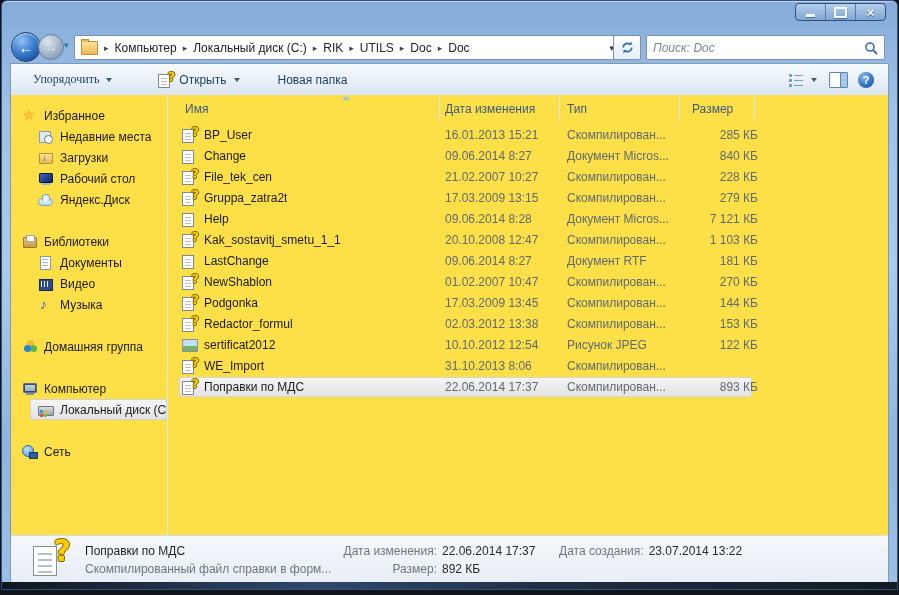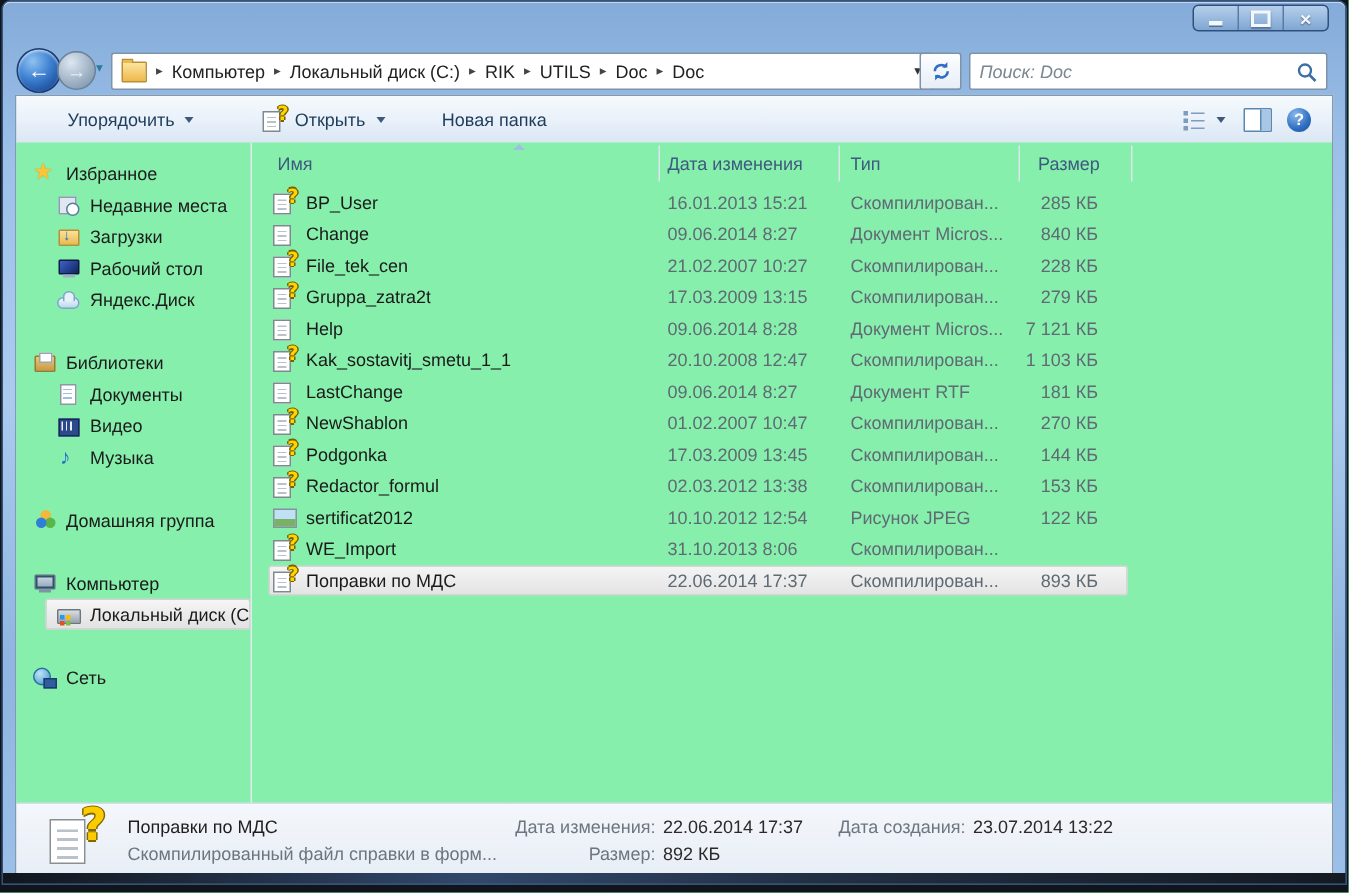--- a/index.html
+++ b/index.html
@@ -54,38 +54,38 @@
   #search-box input::placeholder{color:#7a8691;font-style:italic;}
   #search-icon{margin-right:6px;flex:none;display:flex;}
   
   #client{position:absolute;left:8px;right:8px;top:62px;bottom:5px;background:#fff;
     border:1px solid #7f9ab5;}
   
   #toolbar{position:absolute;left:0;right:0;top:0;height:31px;
     background:linear-gradient(#f6fafd,#e8f0f9 55%,#dbe7f4);border-bottom:1px solid #c6d5e5;
     display:flex;align-items:center;color:#1e3c5c;}
   .tb-btn{display:flex;align-items:center;gap:5px;padding:4px 8px;border-radius:3px;}
-  #organize-btn{margin-left:26px;}
+  #organize-btn{margin-left:14px;font-family:Liberation Serif, serif;}
   #open-btn{margin-left:30px;}
   #newfolder-btn{margin-left:22px;}
   .dd-arrow{width:0;height:0;border-left:3px solid transparent;border-right:3px solid transparent;
     border-top:4px solid #3c5a7a;margin-left:2px;}
   #toolbar-right{margin-left:auto;display:flex;align-items:center;gap:10px;margin-right:14px;}
   .tb-views{width:16px;height:13px;position:relative;}
   .tb-views::before{content:"";position:absolute;left:1px;top:1px;width:3px;height:3px;background:#7d9cbe;
     box-shadow:0 5px 0 #7d9cbe,0 10px 0 #7d9cbe;}
   .tb-views::after{content:"";position:absolute;left:6px;top:2px;width:9px;height:1px;background:#7d9cbe;
     box-shadow:0 5px 0 #7d9cbe,0 10px 0 #7d9cbe;}
   .tb-preview{width:17px;height:14px;border:1px solid #5b87b0;background:#fff;position:relative;border-radius:1px;}
   .tb-preview::after{content:"";position:absolute;right:0;top:0;bottom:0;width:6px;background:#a8c7e4;border-left:1px solid #5b87b0;}
   .tb-help{width:16px;height:16px;border-radius:50%;
     background:radial-gradient(circle at 35% 28%,#8ab8ec,#2f6fc1 60%,#1c4d92);
     color:#fff;font-weight:bold;font-size:11px;display:flex;align-items:center;justify-content:center;}
   
-  #main{position:absolute;left:0;right:0;top:31px;bottom:47px;background:#86efac;overflow:hidden;}
+  #main{position:absolute;left:0;right:0;top:31px;bottom:47px;background:#fde047;overflow:hidden;}
   #sidebar{position:absolute;left:0;top:0;bottom:0;width:156px;padding-top:10px;box-sizing:border-box;}
   #splitter{position:absolute;left:156px;top:0;bottom:0;width:1px;background:#e4e9f0;}
   #filearea{position:absolute;left:157px;right:0;top:0;bottom:0;}
   
   .sgroup{margin-top:21px;}
   .sgroup:first-child{margin-top:0;}
   .snav{height:21px;display:flex;align-items:center;gap:6px;padding-left:11px;color:#1b1b1b;white-space:nowrap;}
   .snav.child{padding-left:27px;}
   .snav.selected{background:linear-gradient(#f5f5f5,#e2e2e2);border:1px solid #d2d2d2;border-radius:2px;
     margin-left:19px;padding-left:7px;height:19px;}
@@ -138,21 +138,21 @@
     border-left:4px solid transparent;border-right:4px solid transparent;border-bottom:4px solid #9fc0de;}
   #rows{position:absolute;left:0;right:0;top:30px;}
   .row{position:relative;height:21px;line-height:21px;}
   .row.selected::before{content:"";position:absolute;left:11px;top:0;width:573px;height:20px;
     background:linear-gradient(#f4f4f4,#e4e4e4);border:1px solid #d5d5d5;border-radius:2px;box-sizing:border-box;}
   .row span{position:absolute;white-space:nowrap;}
   .c-icon{left:14px;top:2px;width:16px;height:16px;}
   .c-name{left:36px;color:#1a1a1a;max-width:232px;overflow:hidden;}
   .c-date{left:277px;color:#5f6a74;}
   .c-type{left:399px;color:#5f6a74;}
-  .c-size{left:462px;width:102px;text-align:right;color:#5f6a74;}
+  .c-size{left:488px;width:102px;text-align:right;color:#5f6a74;}
   
   .fi{position:relative;display:inline-block;}
   .chm-file-icon::before,.office-doc-icon::before{content:"";position:absolute;left:0;top:2px;width:10px;height:12px;
     background:#fff;border:1px solid #808890;
     background-image:repeating-linear-gradient(#b9c2ca 0 1px,transparent 1px 3px);
     background-size:6px 8px;background-position:2px 3px;background-repeat:no-repeat;}
   .chm-file-icon::after{content:"?";position:absolute;right:-1px;top:-3px;
     font:bold 13px "DejaVu Sans",sans-serif;color:#ffd400;
     text-shadow:-1px 0 #7a6000,1px 0 #7a6000,0 -1px #7a6000,0 1px #7a6000;}
   .jpeg-image-icon::before{content:"";position:absolute;left:0;top:2px;width:14px;height:11px;

